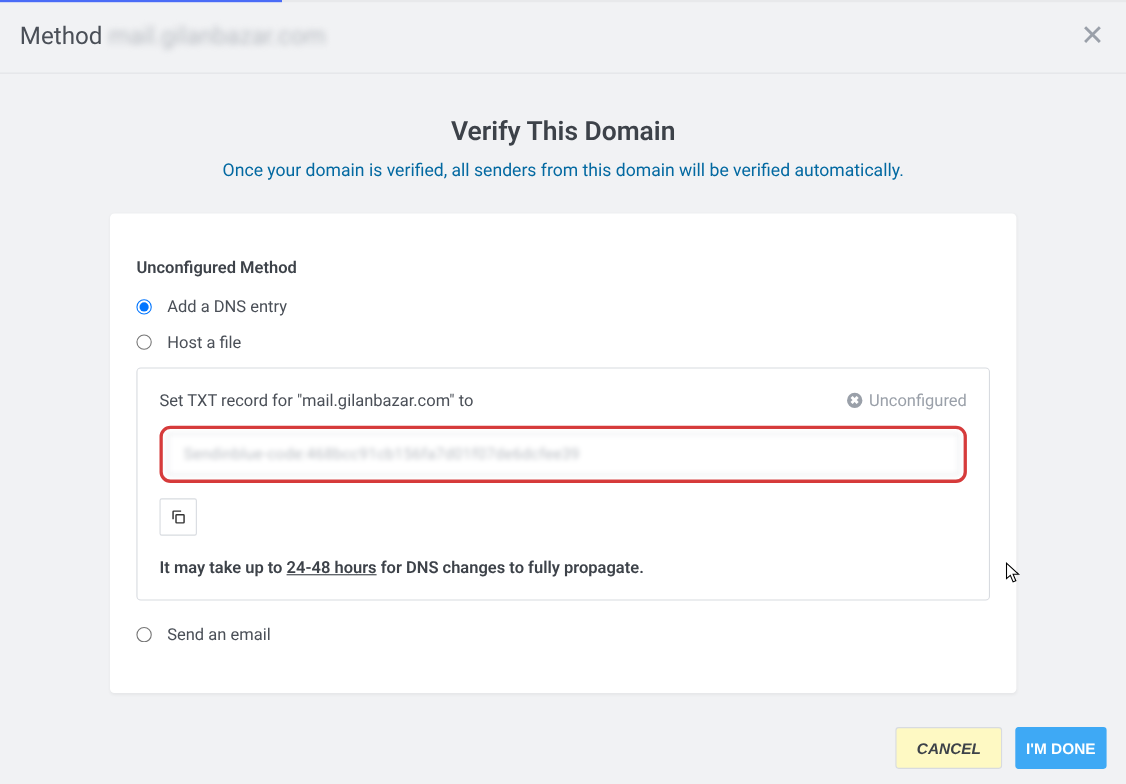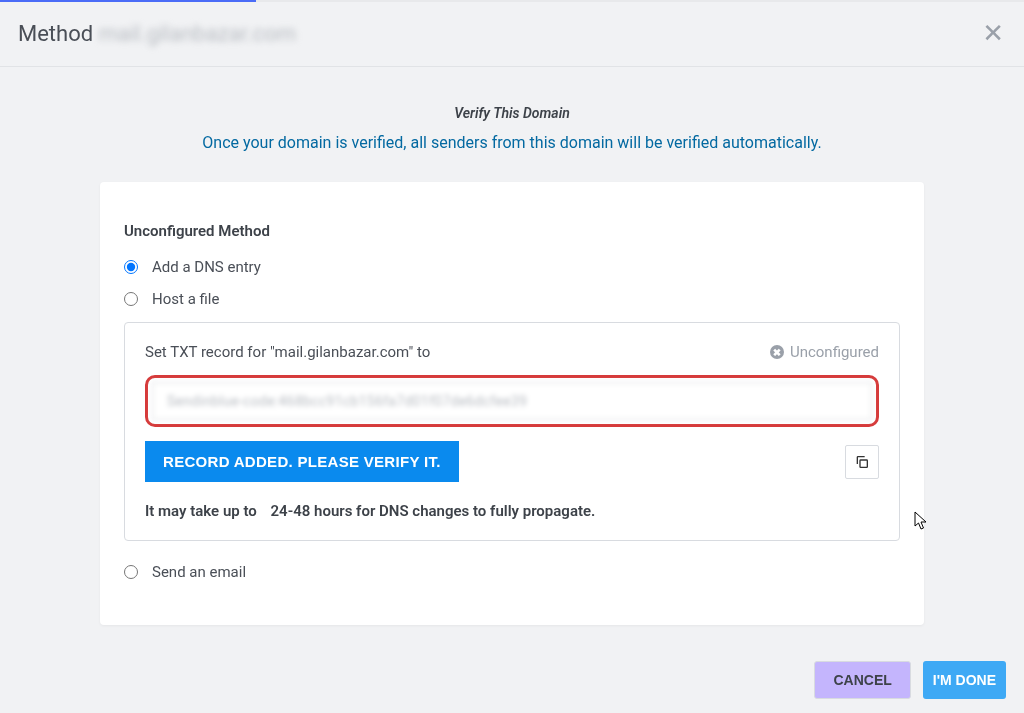--- a/index.html
+++ b/index.html
@@ -36,25 +36,24 @@
     color: #9aa0a9;
     cursor: pointer;
     font-weight: 300;
     line-height: 1;
   }
   .content-heading {
     text-align: center;
     padding-top: 38px;
   }
   .content-heading h2 {
-    font-size: 14px;
+    font-size: 24px;
     font-weight: 600;
     color: #3d4249;
     margin-bottom: 12px;
-    font-style: italic;
   }
   .content-heading p {
     font-size: 16px;
     color: #0369a1;
   }
   .card {
     background: #fff;
     margin: 30px 100px 0 100px;
     border-radius: 4px;
     box-shadow: 0 1px 3px rgba(0,0,0,0.05);
@@ -159,38 +158,39 @@
     justify-content: center;
     cursor: pointer;
     border-radius: 2px;
   }
   .propagation-note {
     font-size: 15px;
     color: #3d4249;
     font-weight: 600;
   }
   .propagation-note .hours {
-    margin-left: 10px;
+    text-decoration: underline;
   }
   .footer {
     position: absolute;
     bottom: 14px;
     right: 18px;
     display: flex;
     gap: 12px;
   }
   .btn-cancel {
-    background: #c4b5fd;
+    background: #fef9c3;
     border: 1px solid #d8dbe0;
     padding: 10px 18px;
     font-size: 14px;
     font-weight: 700;
     color: #3d4249;
     cursor: pointer;
     border-radius: 3px;
+    font-style: italic;
   }
   .btn-done {
     background: #3ea9f5;
     border: none;
     padding: 10px 10px;
     font-size: 14px;
     font-weight: 700;
     color: #fff;
     cursor: pointer;
     border-radius: 3px;
@@ -241,21 +241,20 @@
         <span class="unconfigured-icon">✖</span>
         <span>Unconfigured</span>
       </div>
     </div>
 
     <div class="txt-record-box">
       <div class="txt-record-inner">Sendinblue-code:468bcc91cb156fa7d01f07de6dcfee39</div>
     </div>
 
     <div class="action-row">
-      <button class="verify-btn">RECORD ADDED. PLEASE VERIFY IT.</button>
       <button class="copy-btn">
         <svg width="16" height="16" viewBox="0 0 24 24" fill="none" stroke="#333" stroke-width="2">
           <rect x="9" y="9" width="11" height="11" rx="1"></rect>
           <path d="M5 15V5a1 1 0 0 1 1-1h10"></path>
         </svg>
       </button>
     </div>
 
     <div class="propagation-note">
       <span>It may take up to </span><span class="hours">24-48 hours</span><span> for DNS changes to fully propagate.</span>

